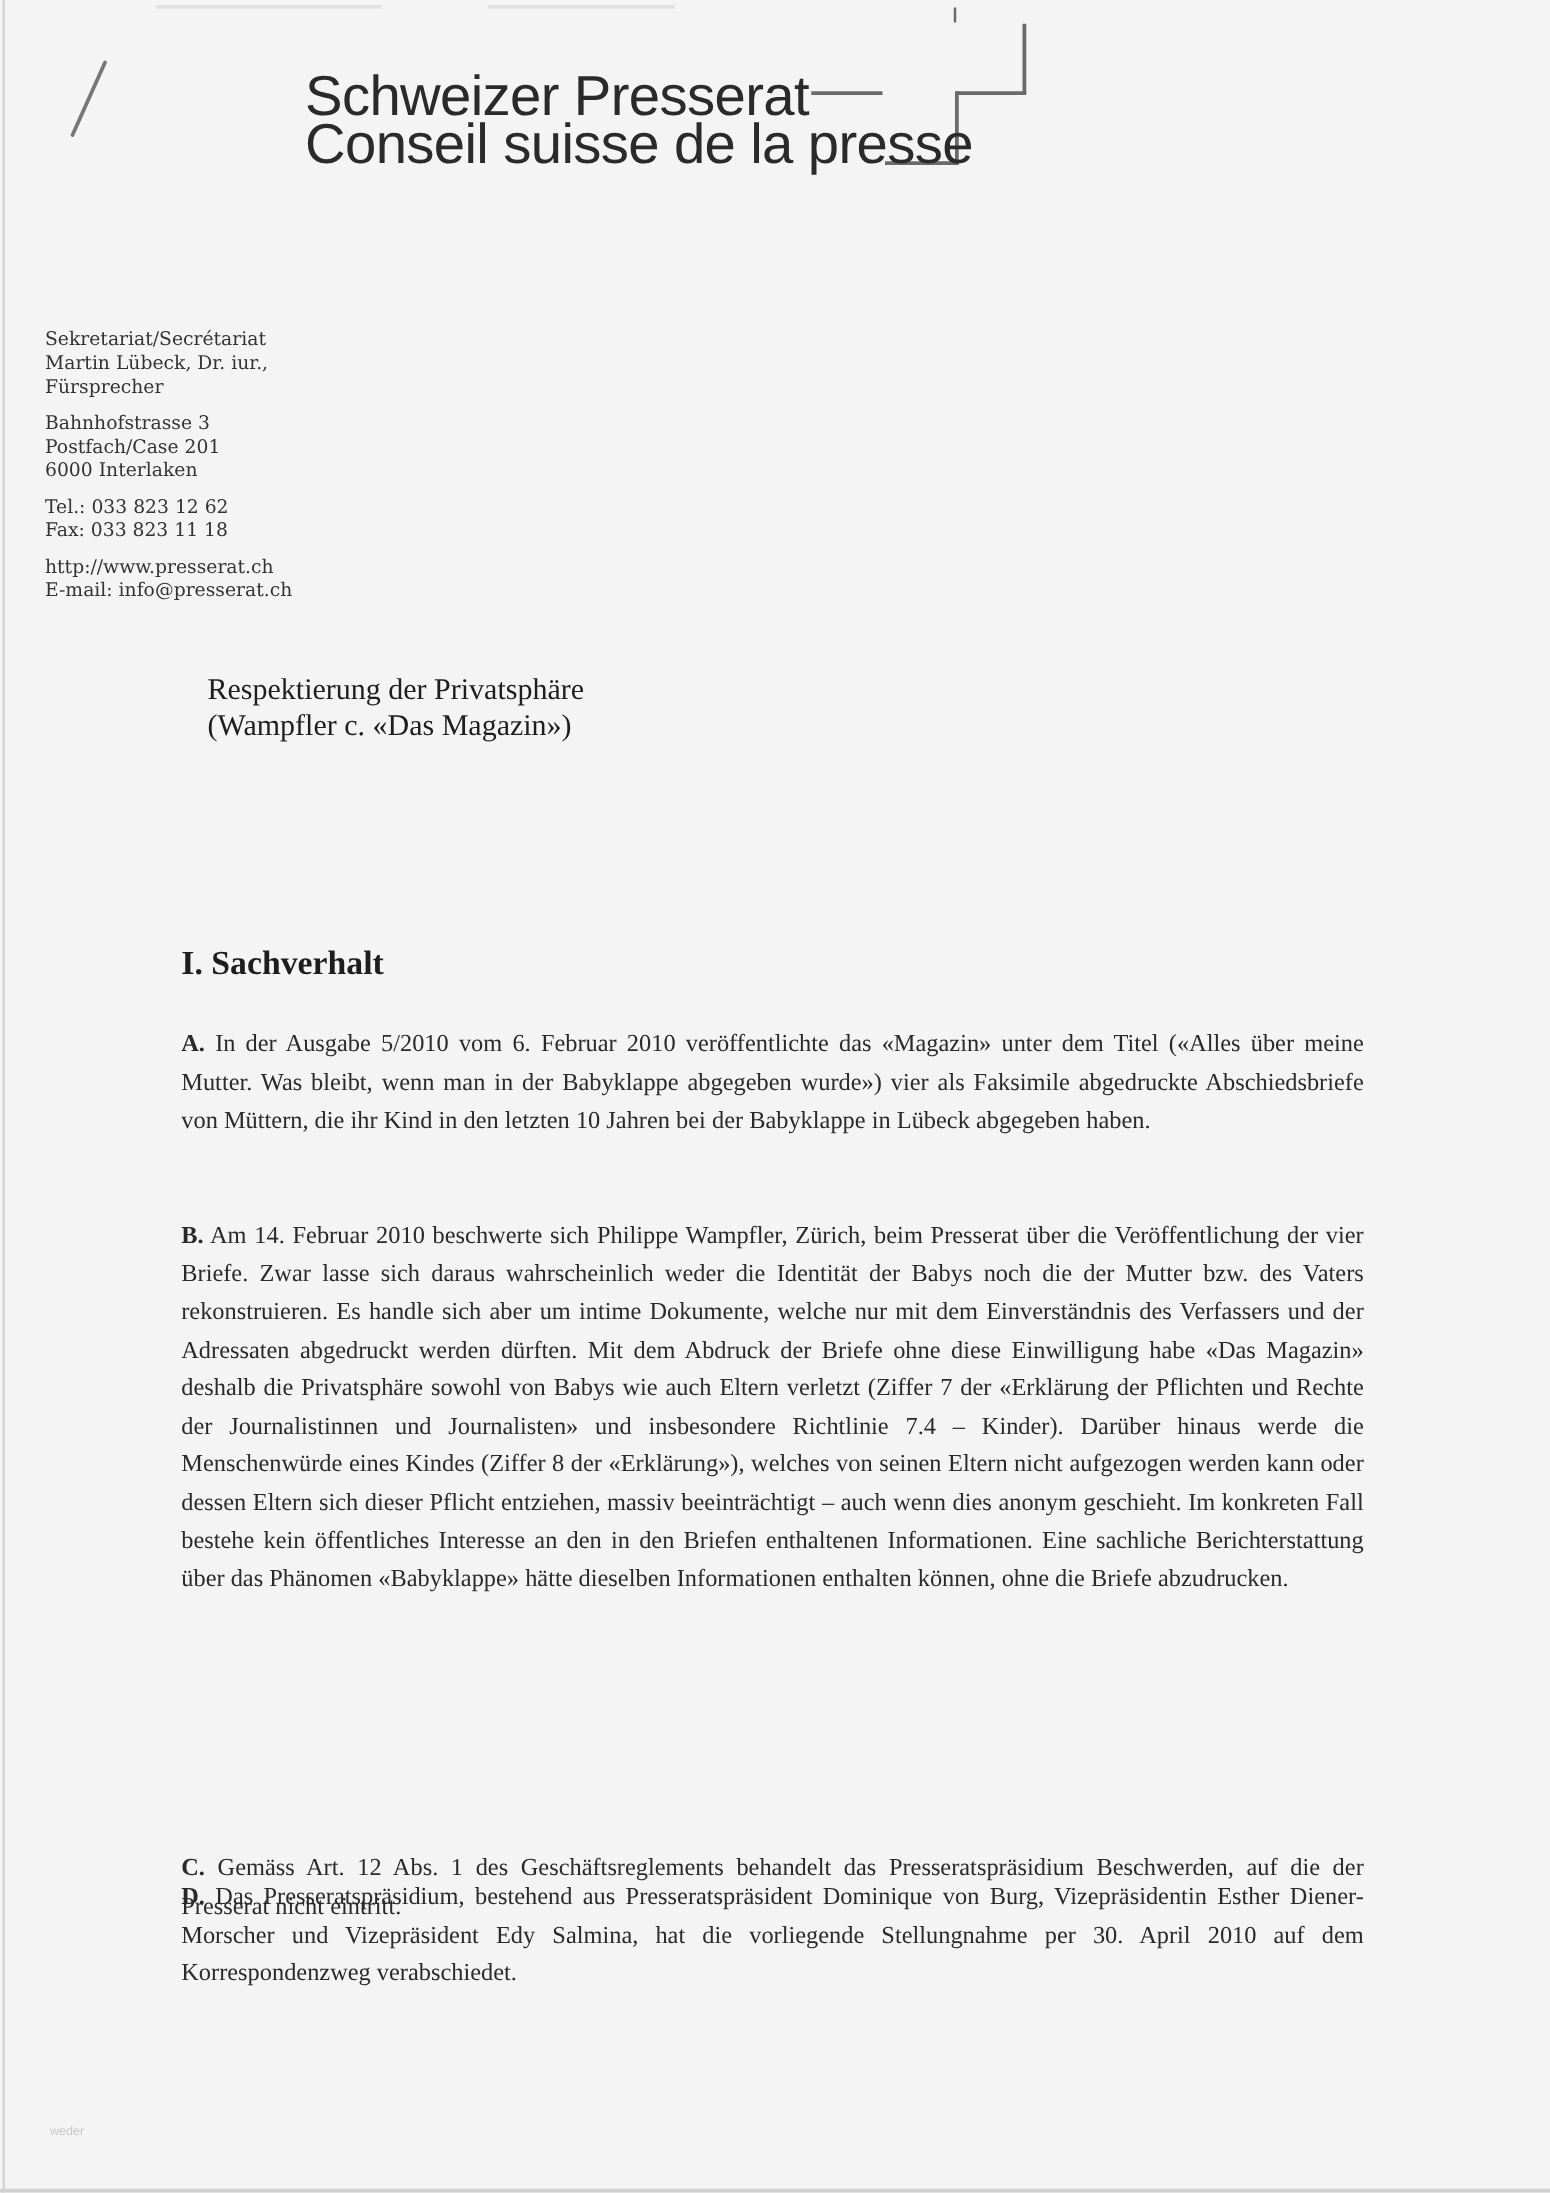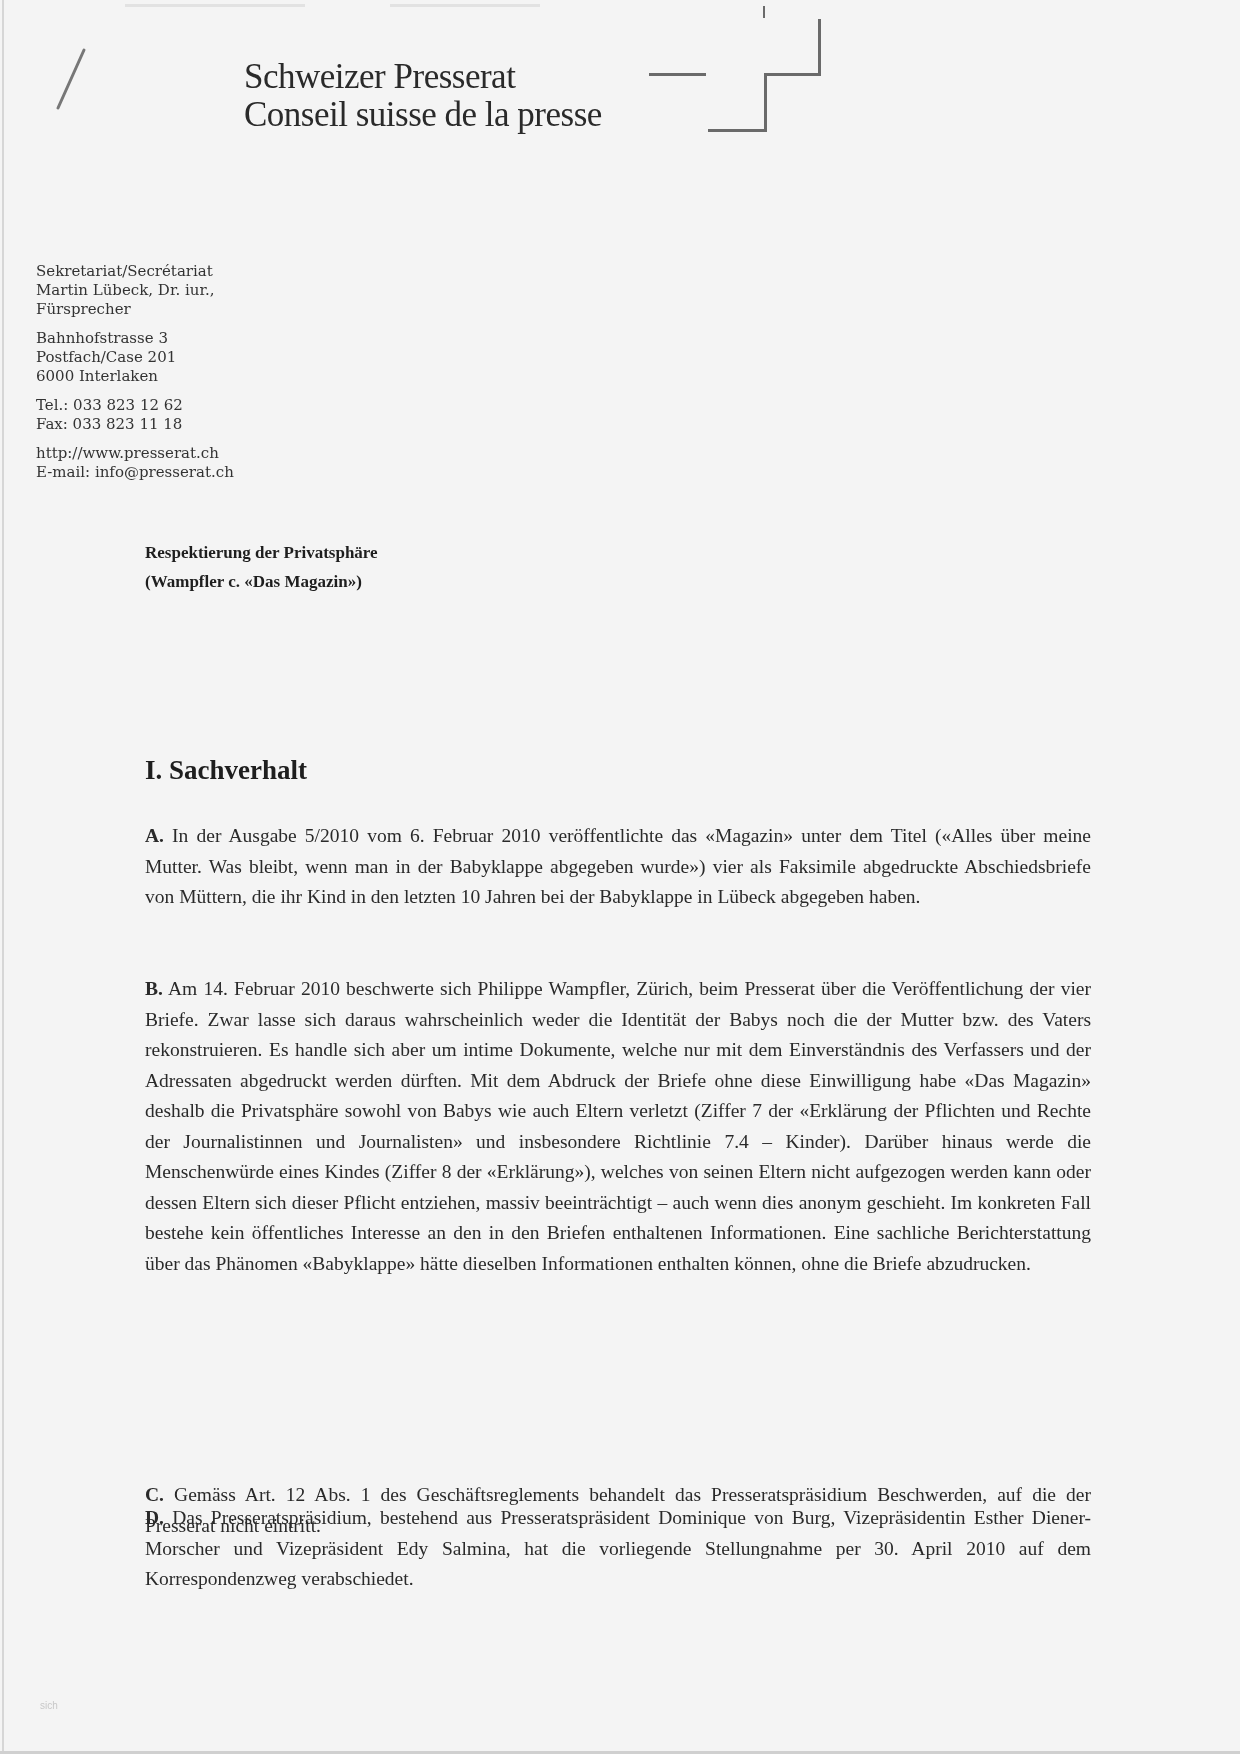--- a/index.html
+++ b/index.html
@@ -8,29 +8,29 @@
     background: #f4f4f4;
     font-family: "Liberation Serif", serif;
     color: #222;
   }
   .page-border-left { position: absolute; left: 2px; top: 0; width: 2px; height: 1754px; background: #d6d6d6; }
   .page-border-bottom { position: absolute; left: 0; bottom: 0; width: 1240px; height: 3px; background: #d0d0d0; }
   .top-smudge { position: absolute; top: 4px; height: 3px; background: #e2e2e2; }
 
   .mark { position: absolute; background: #6a6a6a; }
 
-  .logo { position: absolute; left: 244px; top: 58px; font-family: Liberation Serif, serif; font-size: 35px; line-height: 38px; color: #2a2a2a; letter-spacing: -0.5px; }
+  .logo { position: absolute; left: 244px; top: 58px; font-family: Liberation Sans, sans-serif; font-size: 45px; line-height: 38px; color: #2a2a2a; letter-spacing: -0.5px; }
   .logo div { white-space: nowrap; }
 
   .sidebar { position: absolute; left: 36px; top: 262px; font-family: "DejaVu Serif", serif; font-size: 15px; line-height: 19px; color: #333; }
   .sidebar .grp { margin-bottom: 10px; }
   .sidebar .grp div { white-space: nowrap; }
 
   .main { position: absolute; left: 145px; width: 946px; }
-  .title { top: 538px; font-weight: bold; font-size: 17px; line-height: 29px; color: #1e1e1e; }
+  .title { top: 538px; font-weight: normal; font-size: 24px; line-height: 29px; color: #1e1e1e; margin-left: 21px; }
   .subtitle { top: 634px; font-weight: bold; font-size: 20px; line-height: 28px; color: #1e1e1e; }
   .section { top: 754px; font-weight: bold; font-size: 27px; line-height: 32px; color: #1e1e1e; }
 
   .para { position: absolute; left: 145px; width: 946px; font-size: 19.5px; line-height: 30.5px; text-align: justify; color: #2a2a2a; }
   .para .lbl { font-weight: bold; }
   .pA { top: 821px; }
   .pB { top: 974px; }
   .pC { top: 1480px; }
   .pD { top: 1503px; }
 
@@ -91,13 +91,13 @@
 <div class="main section" style="position:absolute;">I. Sachverhalt</div>
 
 <div class="para pA"><span class="lbl">A.</span><span> In der Ausgabe 5/2010 vom 6. Februar 2010 veröffentlichte das «Magazin» unter dem Titel («Alles über meine Mutter. Was bleibt, wenn man in der Babyklappe abgegeben wurde») vier als Faksimile abgedruckte Abschiedsbriefe von Müttern, die ihr Kind in den letzten 10 Jahren bei der Babyklappe in Lübeck abgegeben haben.</span></div>
 
 <div class="para pB"><span class="lbl">B.</span><span> Am 14. Februar 2010 beschwerte sich Philippe Wampfler, Zürich, beim Presserat über die Veröffentlichung der vier Briefe. Zwar lasse sich daraus wahrscheinlich weder die Identität der Babys noch die der Mutter bzw. des Vaters rekonstruieren. Es handle sich aber um intime Dokumente, welche nur mit dem Einverständnis des Verfassers und der Adressaten abgedruckt werden dürften. Mit dem Abdruck der Briefe ohne diese Einwilligung habe «Das Magazin» deshalb die Privatsphäre sowohl von Babys wie auch Eltern verletzt (Ziffer 7 der «Erklärung der Pflichten und Rechte der Journalistinnen und Journalisten» und insbesondere Richtlinie 7.4 – Kinder). Darüber hinaus werde die Menschenwürde eines Kindes (Ziffer 8 der «Erklärung»), welches von seinen Eltern nicht aufgezogen werden kann oder dessen Eltern sich dieser Pflicht entziehen, massiv beeinträchtigt – auch wenn dies anonym geschieht. Im konkreten Fall bestehe kein öffentliches Interesse an den in den Briefen enthaltenen Informationen. Eine sachliche Berichterstattung über das Phänomen «Babyklappe» hätte dieselben Informationen enthalten können, ohne die Briefe abzudrucken.</span></div>
 
 <div class="para pC"><span class="lbl">C.</span><span> Gemäss Art. 12 Abs. 1 des Geschäftsreglements behandelt das Presseratspräsidium Beschwerden, auf die der Presserat nicht eintritt.</span></div>
 
 <div class="para pD"><span class="lbl">D.</span><span> Das Presseratspräsidium, bestehend aus Presseratspräsident Dominique von Burg, Vizepräsidentin Esther Diener-Morscher und Vizepräsident Edy Salmina, hat die vorliegende Stellungnahme per 30. April 2010 auf dem Korrespondenzweg verabschiedet.</span></div>
 
-<div class="watermark">sich</div>
+<div class="watermark">weder</div>
 
 </body></html>

